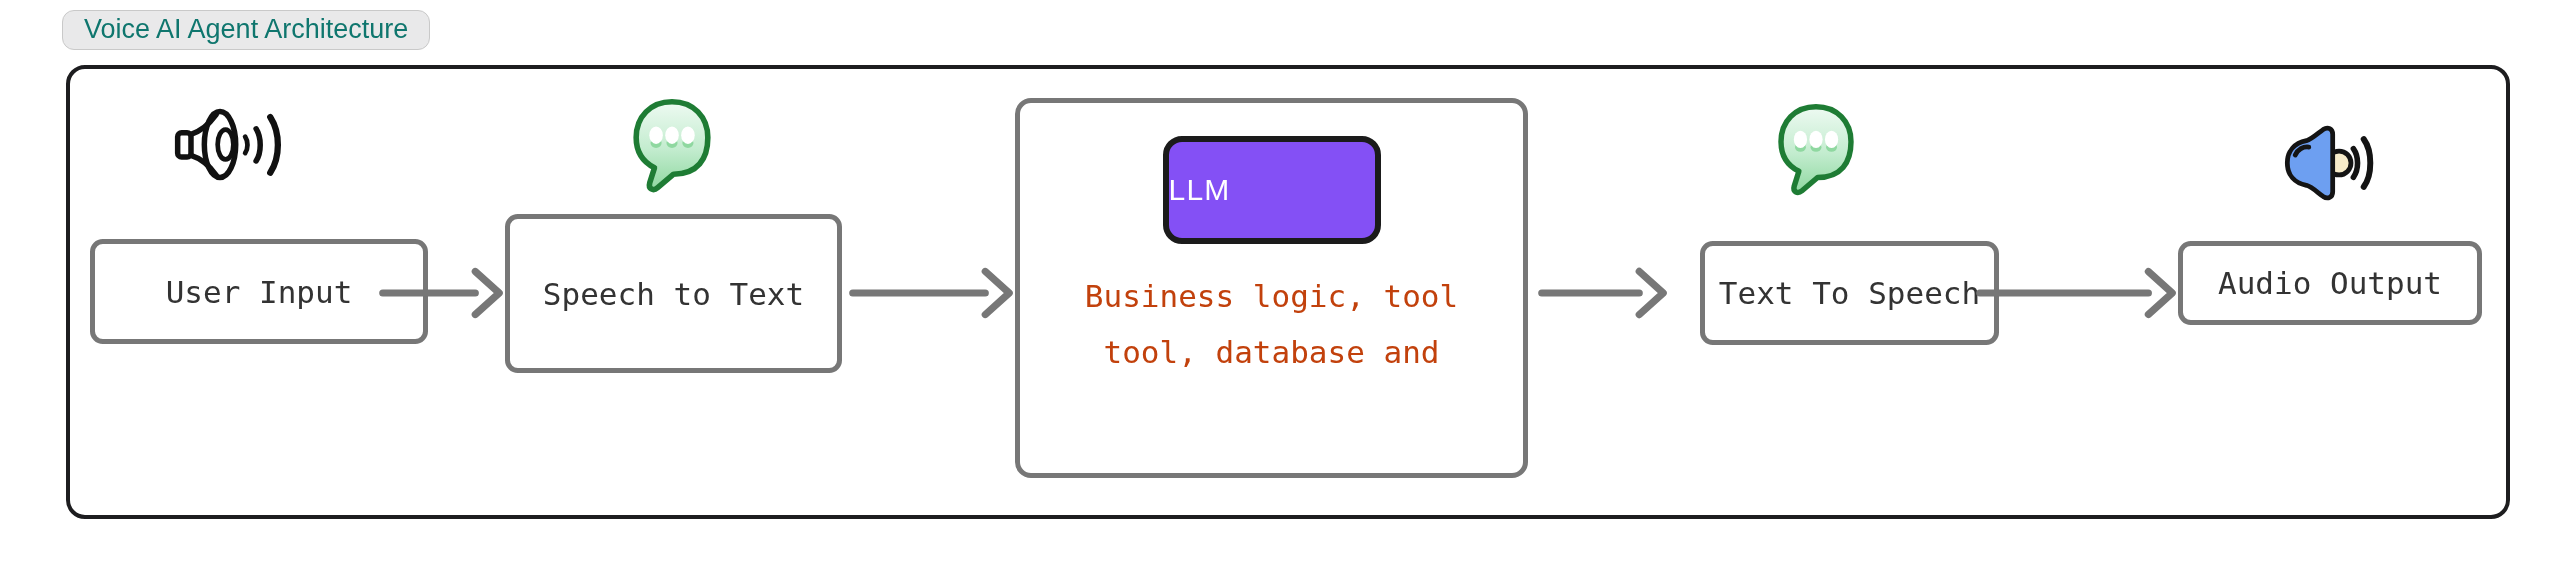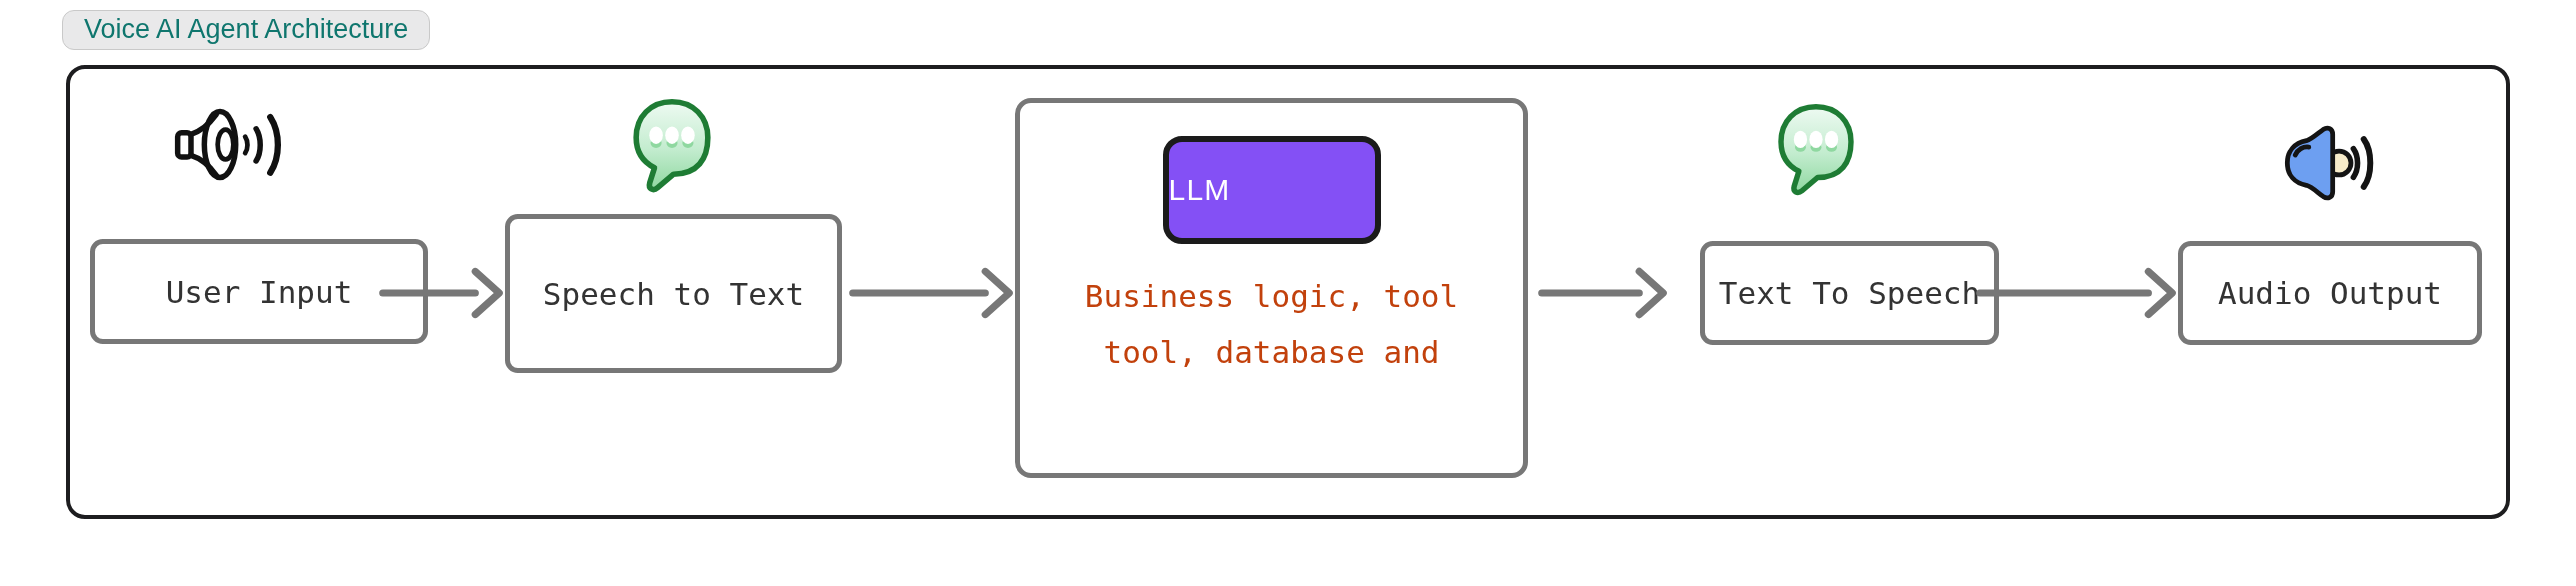--- a/index.html
+++ b/index.html
@@ -22,21 +22,21 @@
     border:5.6px solid #777777; border-radius:12.8px;
     display:flex; flex-direction:column; align-items:center; justify-content:center;
     font-family:"DejaVu Sans Mono", monospace; font-size:31px; line-height:54px;
     color:#333333; text-align:center; white-space:nowrap;
   }
   .node .line { display:block; }
 
   #node-user-input   { left:90px;  top:239px; width:338px; height:105px; }
   #node-stt          { left:505px;  top:214px; width:337px; height:159px;gap:48px; }
   #node-tts          { left:1672px; top:241px; width:299px; height:104px;margin-left:28px; }
-  #node-audio        { left:2178px; top:241px; width:304px; height:104px; }
+  #node-audio        { left:2178px; top:241px; width:304px; height:84px; }
 
   #node-llm {
     left:1015px; top:98px; width:513px; height:380px;
     display:block; border-radius:16px;
   }
   .llm-badge {
     position:absolute; left:50%; top:33px; transform:translateX(-50%);
     width:218px; height:108px; box-sizing:border-box;
     background:#8450f5; border:6.4px solid #1b1b1b; border-radius:19px;
     display:flex; align-items:center; justify-content:flex-start;

